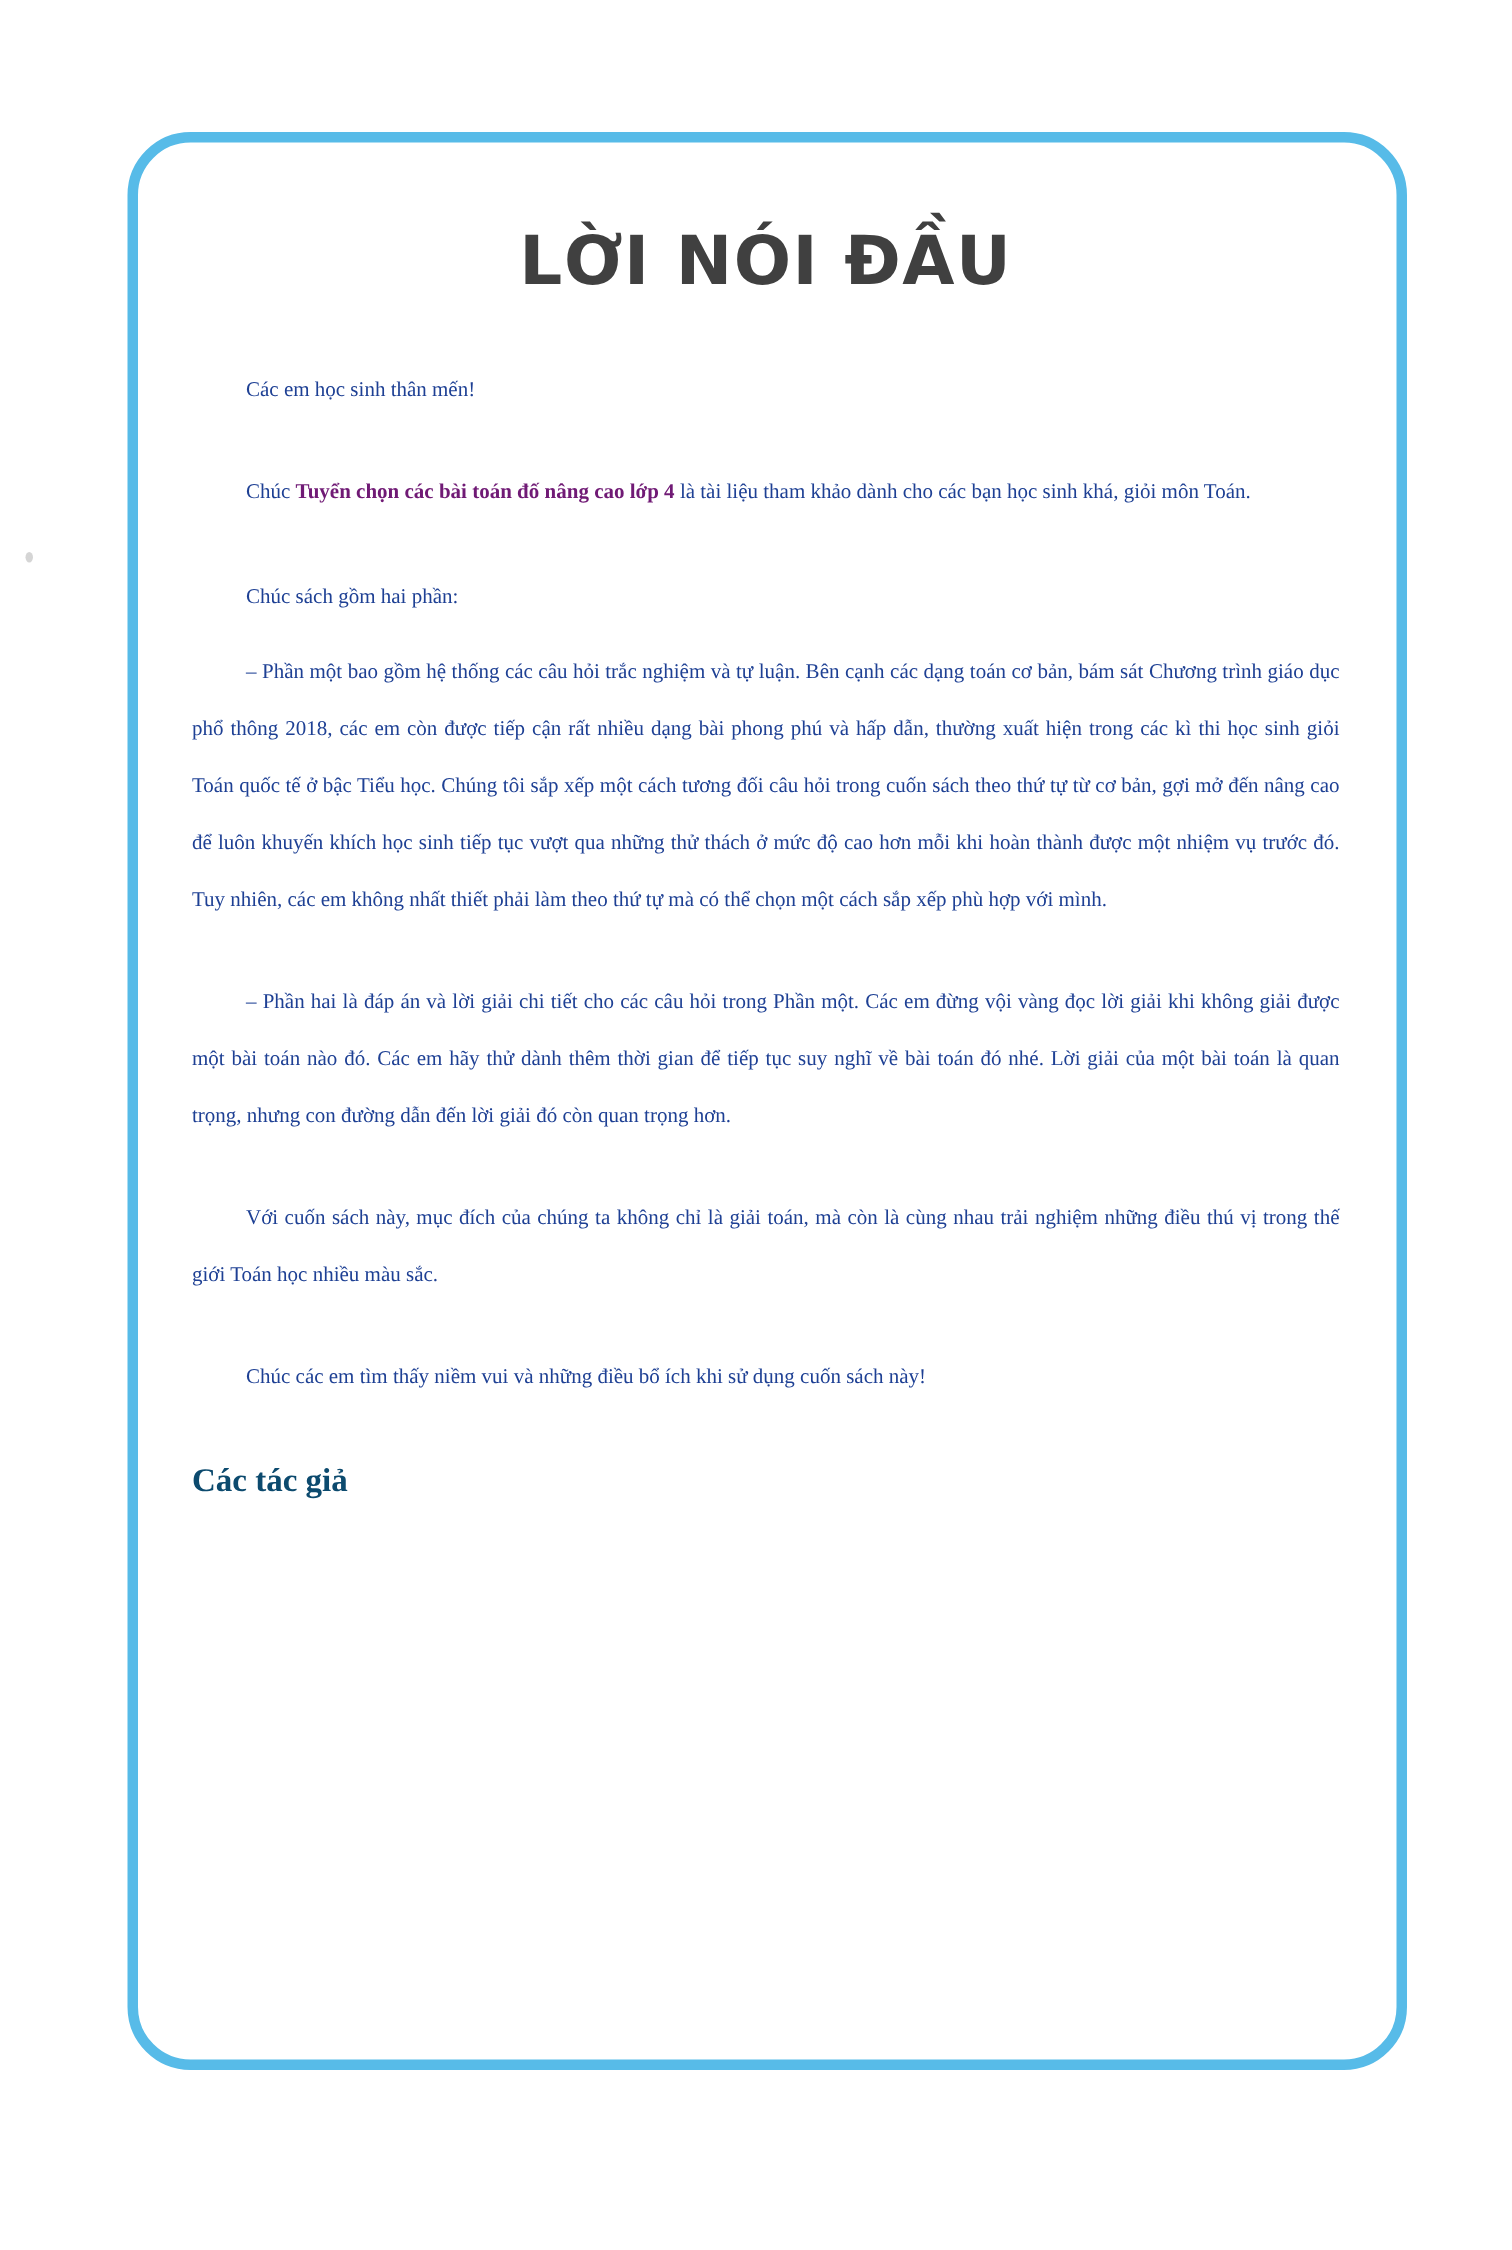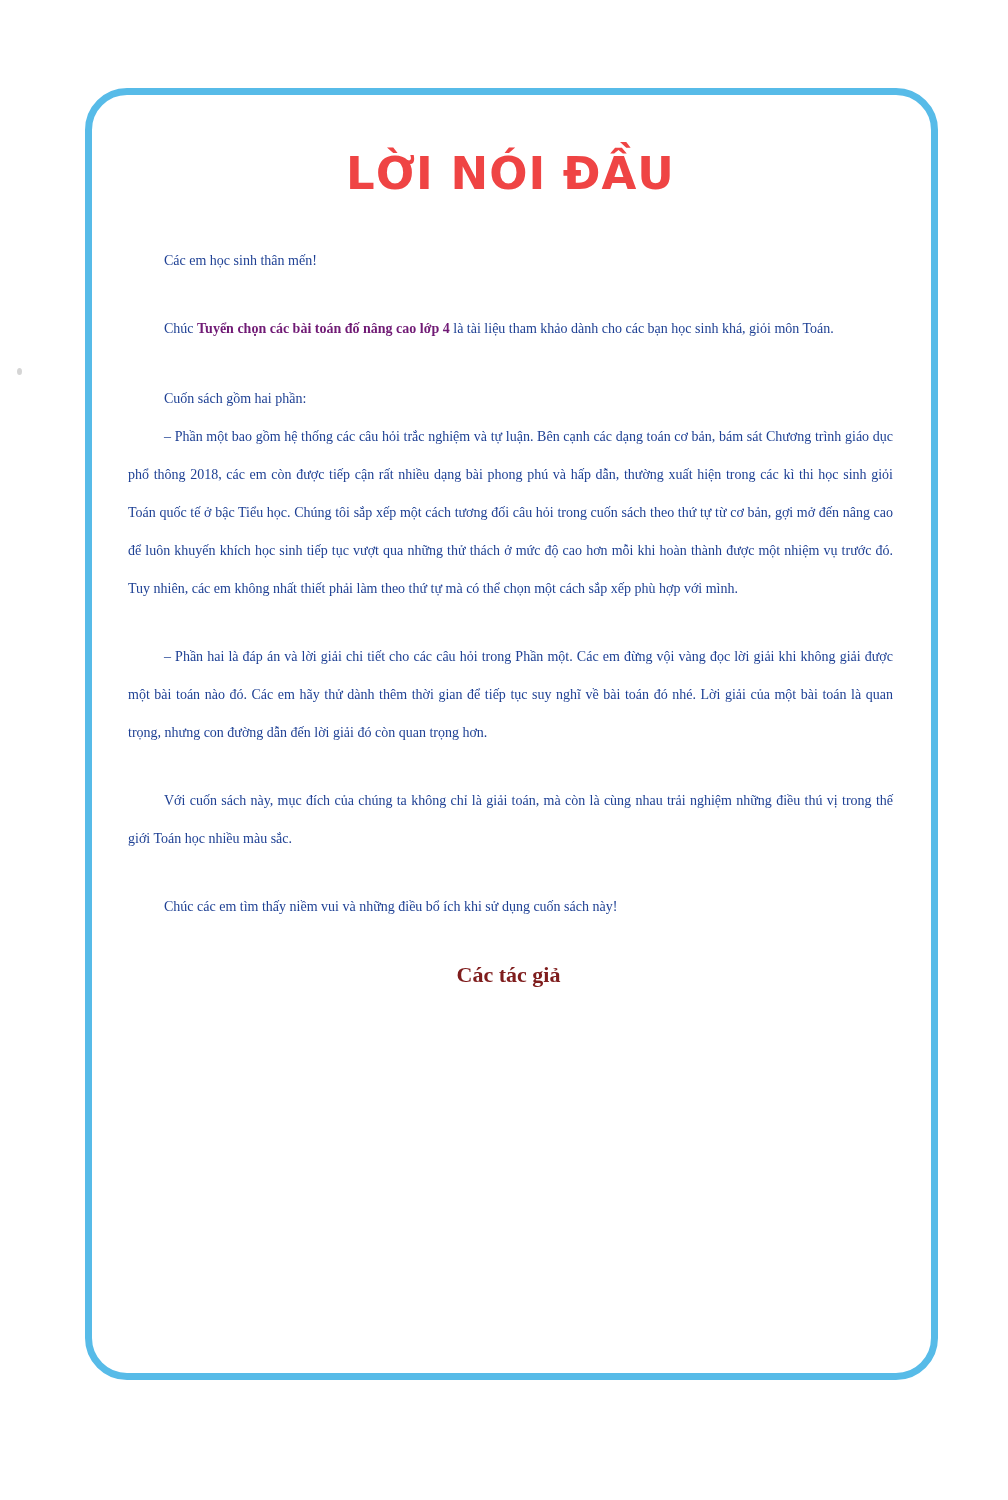--- a/index.html
+++ b/index.html
@@ -27,48 +27,48 @@
     padding: 0 38px 0 36px;
     background: #ffffff;
   }
   .title {
     margin: 52px 0 0 0;
     text-align: center;
     font-family: "DejaVu Sans", "Liberation Sans", sans-serif;
     font-weight: bold;
     font-size: 45px;
     letter-spacing: 1px;
-    color: #ef4444;
+    color: #404040;
   }
   .para {
     margin: 0;
     font-size: 14px;
     line-height: 38px;
     color: #1e4094;
     text-align: justify;
     text-indent: 36px;
   }
   .greeting { margin-top: 42px; }
   .intro { margin-top: 30px; }
   .lead { margin-top: 32px; }
-  .part-one { margin-top: 0; }
+  .part-one { margin-top: 12px; }
   .part-two { margin-top: 30px; }
   .purpose { margin-top: 30px; }
   .wish { margin-top: 30px; }
   .book-title {
     font-weight: bold;
     color: #701a75;
   }
   .signature {
     margin: 30px 4px 0 0;
     font-size: 22px;
     line-height: 38px;
-    color: #7f1d1d;
+    color: #0c4a6e;
     font-weight: bold;
-    text-align: center;
+    text-align: left;
   }
   .speck {
     position: absolute;
     left: 17px;
     top: 368px;
     width: 5px;
     height: 7px;
     background: #b9b9b9;
     border-radius: 50%;
     opacity: 0.6;
@@ -80,21 +80,21 @@
 <div class="page">
   <span class="speck"></span>
   <div class="frame">
 
     <h1 class="title">LỜI NÓI ĐẦU</h1>
 
     <p class="para greeting">Các em học sinh thân mến!</p>
 
     <p class="para intro"><span>Chúc </span><span class="book-title">Tuyển chọn các bài toán đố nâng cao lớp 4</span><span> là tài liệu tham khảo dành cho các bạn học sinh khá, giỏi môn Toán.</span></p>
 
-    <p class="para lead">Cuốn sách gồm hai phần:</p>
+    <p class="para lead">Chúc sách gồm hai phần:</p>
 
     <p class="para part-one">– Phần một bao gồm hệ thống các câu hỏi trắc nghiệm và tự luận. Bên cạnh các dạng toán cơ bản, bám sát Chương trình giáo dục phổ thông 2018, các em còn được tiếp cận rất nhiều dạng bài phong phú và hấp dẫn, thường xuất hiện trong các kì thi học sinh giỏi Toán quốc tế ở bậc Tiểu học. Chúng tôi sắp xếp một cách tương đối câu hỏi trong cuốn sách theo thứ tự từ cơ bản, gợi mở đến nâng cao để luôn khuyến khích học sinh tiếp tục vượt qua những thử thách ở mức độ cao hơn mỗi khi hoàn thành được một nhiệm vụ trước đó. Tuy nhiên, các em không nhất thiết phải làm theo thứ tự mà có thể chọn một cách sắp xếp phù hợp với mình.</p>
 
     <p class="para part-two">– Phần hai là đáp án và lời giải chi tiết cho các câu hỏi trong Phần một. Các em đừng vội vàng đọc lời giải khi không giải được một bài toán nào đó. Các em hãy thử dành thêm thời gian để tiếp tục suy nghĩ về bài toán đó nhé. Lời giải của một bài toán là quan trọng, nhưng con đường dẫn đến lời giải đó còn quan trọng hơn.</p>
 
     <p class="para purpose">Với cuốn sách này, mục đích của chúng ta không chỉ là giải toán, mà còn là cùng nhau trải nghiệm những điều thú vị trong thế giới Toán học nhiều màu sắc.</p>
 
     <p class="para wish">Chúc các em tìm thấy niềm vui và những điều bổ ích khi sử dụng cuốn sách này!</p>
 
     <p class="signature">Các tác giả</p>

